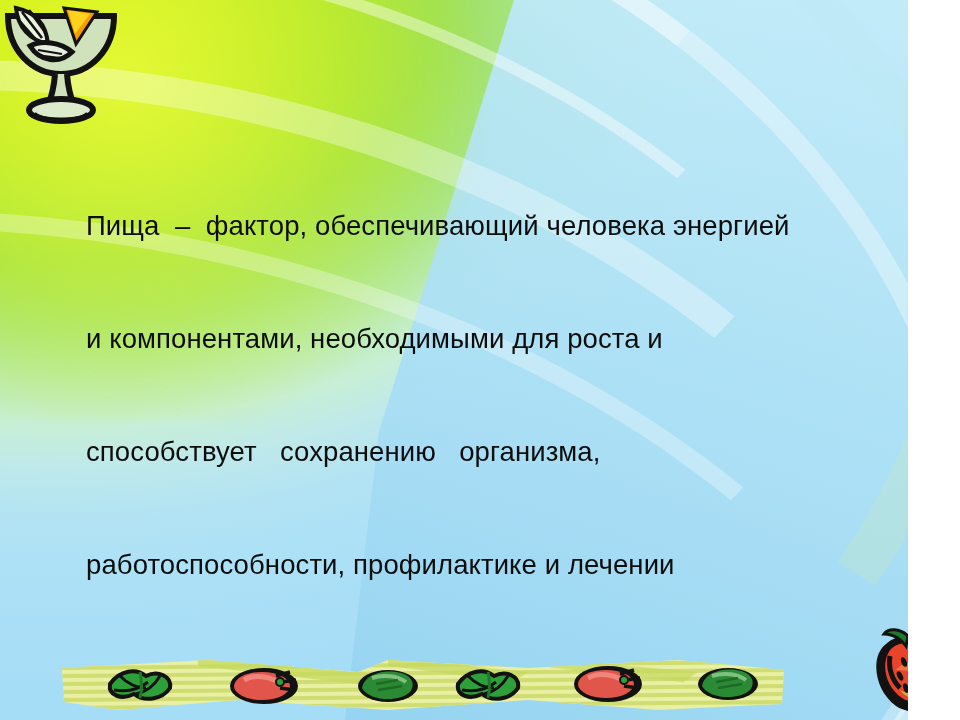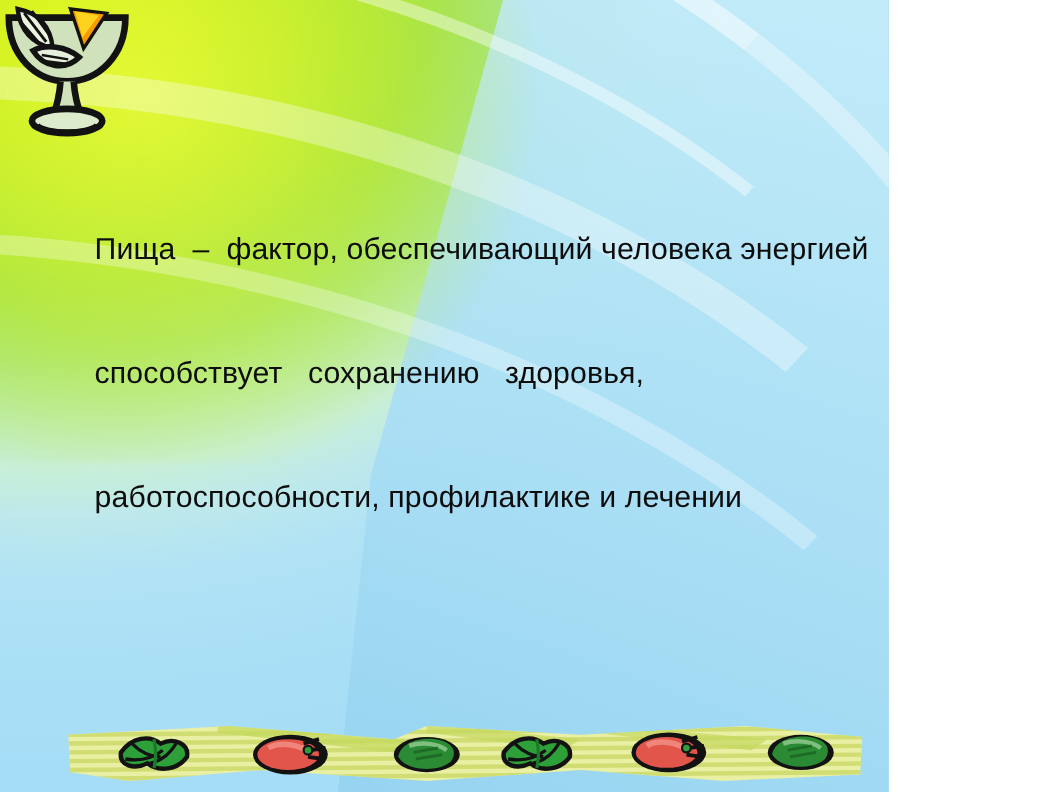--- a/index.html
+++ b/index.html
@@ -3,21 +3,21 @@
 <meta charset="utf-8">
 <title>Slide</title>
 <style>
   html, body {
     margin: 0;
     padding: 0;
     background: #ffffff;
   }
   #slide {
     position: relative;
-    width: 808px;
+    width: 908px;
     height: 720px;
     overflow: hidden;
     font-family: "Liberation Sans", sans-serif;
     background: #b6e4f7;
   }
 
   
   .bg-base {
     position: absolute;
     inset: 0;
@@ -205,21 +205,22 @@
       <path d="M52 72 L52 104 L66 104 L66 72 Z" fill="#cfe2bb"></path>
       <path d="M53 72 C52 86, 49 96, 46 104 M65 72 C66 86, 69 96, 72 104" stroke="#121212" stroke-width="6" fill="none"></path>
 
       <ellipse cx="59" cy="108" rx="32" ry="11" fill="#dcebcb" stroke="#121212" stroke-width="6"></ellipse>
       <path d="M32 112 C40 120, 78 120, 86 112" stroke="#121212" stroke-width="5" fill="none"></path>
     </g>
   </svg>
 
   <div class="text-block">
     <span class="text-line">Пища  –  фактор, обеспечивающий человека энергией</span>
-    <span class="text-line">способствует   сохранению   здоровья,</span>
+    <span class="text-line">и компонентами, необходимыми для роста и</span>
+    <span class="text-line">способствует   сохранению   организма,</span>
     <span class="text-line">работоспособности, профилактике и лечении</span>
     
     
     
     
     
     
   </div>
 
   <svg class="banner" viewBox="0 0 730 66">

